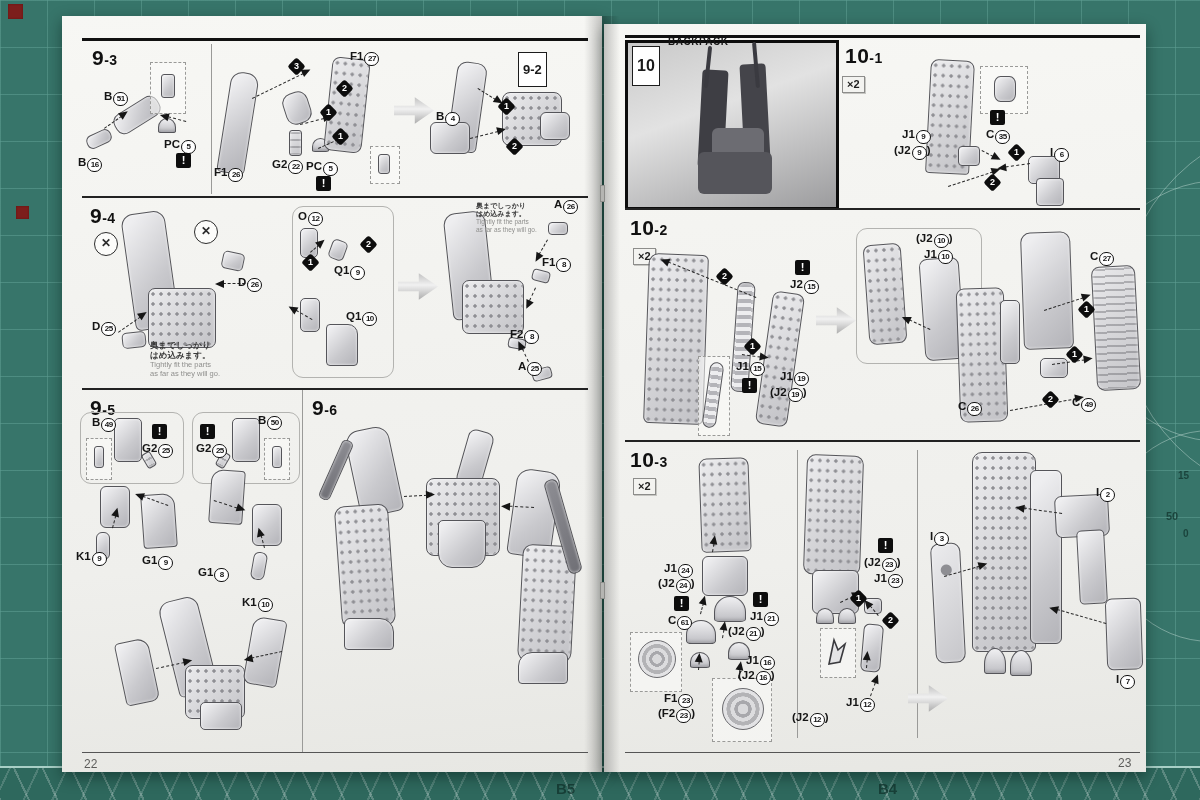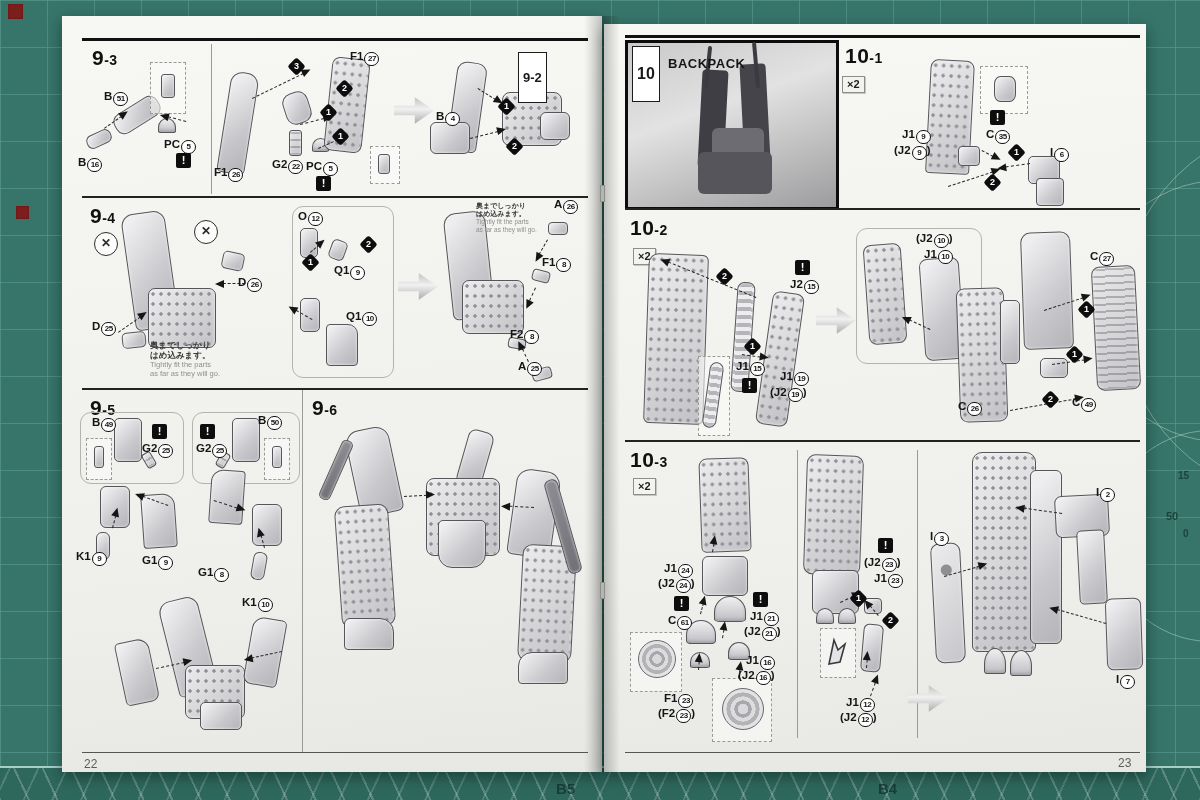--- a/index.html
+++ b/index.html
@@ -16,21 +16,21 @@
   .thick{position:absolute;background:#111;height:3px;}
   .head{position:absolute;font-weight:bold;font-size:21px;color:#101010;letter-spacing:.5px;}
   .head .sub{font-size:14px;}
   .lbl{position:absolute;font-weight:bold;font-size:11.5px;color:#151515;white-space:nowrap;}
   .circ{display:inline-block;min-width:11px;height:12px;padding:0 1px;border:1.3px solid #111;border-radius:8px;
     font-size:8px;font-weight:bold;line-height:12px;text-align:center;vertical-align:-1px;background:#fff;margin-left:1px;letter-spacing:-.5px;}
   .mark{position:absolute;width:13px;height:13px;background:#0d0d0d;transform:rotate(45deg);border-radius:2.5px;}
   .mark span{position:absolute;inset:0;transform:rotate(-45deg);color:#fff;font-size:9px;font-weight:bold;text-align:center;line-height:13px;}
   .warn{position:absolute;width:15px;height:15px;background:#0d0d0d;border-radius:2px;color:#fff;font-weight:bold;font-size:11px;line-height:15px;text-align:center;}
   .x2{position:absolute;border:1px solid #8d8d8b;background:#f3f3f0;color:#1c1c1c;font-weight:bold;font-size:11px;line-height:13px;padding:1px 4px;box-shadow:1px 1px 0 #c6c6c2;}
-  .refbox{position:absolute;border:1.6px solid #1c1c1c;background:#fff;font-weight:bold;font-size:13px;padding:16px 4px;line-height:17px;}
+  .refbox{position:absolute;border:1.6px solid #1c1c1c;background:#fff;font-weight:bold;font-size:13px;padding:8px 4px;line-height:17px;}
   .part{position:absolute;background:linear-gradient(135deg,#eeeef0 10%,#c9c9cd 60%,#b3b3b8);border:1.3px solid #55555a;border-radius:3px;box-shadow:inset 0 0 3px rgba(255,255,255,.8);}
   .dark{background:linear-gradient(135deg,#8e8e94,#6f6f75);}
   .tex{background-image:radial-gradient(circle,#8f8f94 1.4px,rgba(0,0,0,0) 2px),linear-gradient(135deg,#ececee,#c2c2c6);background-size:8px 10px,100% 100%;}
   .rib{background-image:repeating-linear-gradient(0deg,rgba(80,80,86,.35) 0 2px,rgba(0,0,0,0) 2px 7px),linear-gradient(135deg,#e9e9eb,#c4c4c8);}
   .chain{background:repeating-linear-gradient(0deg,#b4b4b9 0 4px,#ededef 4px 8px);border-radius:7px;}
   .dome{position:absolute;border-radius:50% 50% 18% 18%/62% 62% 12% 12%;background:linear-gradient(180deg,#f0f0f2,#bebec3);border:1.3px solid #55555a;box-shadow:inset 0 -2px 3px rgba(0,0,0,.14);}
   .thr{position:absolute;border-radius:50%;border:1.2px solid #6a6a6e;background:radial-gradient(circle at 50% 50%,#d9d9db 0 18%,#a8a8ac 19% 30%,#dcdcde 31% 44%,#b3b3b6 45% 58%,#e3e3e5 59% 72%,#c3c3c6 73%);}
   .inset{position:absolute;border:1.3px dashed #9a9a98;background:rgba(252,252,250,.55);}
   .rbox{position:absolute;border:1.6px solid #b3b3b0;border-radius:11px;}
   .da{position:absolute;border-top:1.7px dashed #262626;transform-origin:0 0;}
@@ -258,21 +258,21 @@
   <div class="thick" style="left:625px;top:35px;width:515px"></div>
 
   <div class="photo" style="left:625px;top:40px;width:208px;height:164px"></div>
   <div class="pshape" style="left:700px;top:70px;width:26px;height:98px;background:#3e3e44;transform:rotate(3deg);border-radius:4px"></div>
   <div class="pshape" style="left:742px;top:64px;width:26px;height:98px;background:#44444a;transform:rotate(-3deg);border-radius:4px"></div>
   <div class="pshape" style="left:706px;top:46px;width:4px;height:42px;background:#3a3a40;transform:rotate(6deg)"></div>
   <div class="pshape" style="left:754px;top:42px;width:4px;height:46px;background:#3a3a40;transform:rotate(-5deg)"></div>
   <div class="pshape" style="left:712px;top:128px;width:52px;height:56px;background:#6c6c72;border-radius:6px"></div>
   <div class="pshape" style="left:698px;top:152px;width:74px;height:42px;background:#55555b;border-radius:6px"></div>
   <div class="refbox" style="left:632px;top:46px;font-size:16px;line-height:22px;border-width:1px">10</div>
-  <div class="lbl" style="left:668px;top:56px;font-size:13px;letter-spacing:.5px">BACKPACK</div>
+  <div class="lbl" style="left:668px;top:36px;font-size:10px;letter-spacing:.5px">BACKPACK</div>
 
   <div class="head" style="left:845px;top:44px"><span>10</span><span class="sub">-1</span></div>
   <div class="x2" style="left:842px;top:76px">×2</div>
   <div class="part tex" style="left:928px;top:60px;width:42px;height:112px;transform:rotate(3deg);border-radius:8px 8px 4px 4px"></div>
   <div class="inset" style="left:980px;top:66px;width:46px;height:46px"></div>
   <div class="part" style="left:994px;top:76px;width:20px;height:24px;border-radius:30%"></div>
   <div class="part" style="left:958px;top:146px;width:20px;height:18px;border-radius:4px"></div>
   <div class="part" style="left:1028px;top:156px;width:30px;height:26px;border-radius:5px"></div>
   <div class="part" style="left:1036px;top:178px;width:26px;height:26px;border-radius:4px"></div>
   <div class="da" style="left:948px;top:186px;width:52px;transform:rotate(-18deg)"></div>
@@ -362,21 +362,21 @@
   <div class="da" style="left:700px;top:614px;width:16px;transform:rotate(-75deg)"></div>
   <div class="da" style="left:722px;top:638px;width:14px;transform:rotate(-80deg)"></div>
   <div class="da" style="left:698px;top:670px;width:14px;transform:rotate(-85deg)"></div>
   <div class="da" style="left:738px;top:678px;width:14px;transform:rotate(-80deg)"></div>
   <div class="lbl" style="left:664px;top:562px"><span>J1</span><span class="circ">24</span></div>
   <div class="lbl" style="left:658px;top:577px"><span>(J2</span><span class="circ">24</span><span>)</span></div>
   <div class="warn" style="left:674px;top:596px">!</div>
   <div class="lbl" style="left:668px;top:614px"><span>C</span><span class="circ">61</span></div>
   <div class="warn" style="left:753px;top:592px">!</div>
   <div class="lbl" style="left:750px;top:610px"><span>J1</span><span class="circ">21</span></div>
-  <div class="lbl" style="left:744px;top:625px"><span>(J2</span><span class="circ">21</span><span>)</span></div>
+  <div class="lbl" style="left:728px;top:625px"><span>(J2</span><span class="circ">21</span><span>)</span></div>
   <div class="lbl" style="left:746px;top:654px"><span>J1</span><span class="circ">16</span></div>
   <div class="lbl" style="left:738px;top:669px"><span>(J2</span><span class="circ">16</span><span>)</span></div>
   <div class="lbl" style="left:664px;top:692px"><span>F1</span><span class="circ">23</span></div>
   <div class="lbl" style="left:658px;top:707px"><span>(F2</span><span class="circ">23</span><span>)</span></div>
 
   <div class="part tex" style="left:805px;top:455px;width:55px;height:118px;transform:rotate(2deg);border-radius:9px"></div>
   <div class="part" style="left:812px;top:570px;width:45px;height:42px;border-radius:6px"></div>
   <div class="dome" style="left:816px;top:608px;width:16px;height:14px"></div>
   <div class="dome" style="left:838px;top:608px;width:16px;height:14px"></div>
   <div class="part" style="left:864px;top:598px;width:16px;height:14px;border-radius:4px"></div>
@@ -392,21 +392,21 @@
   <div class="warn" style="left:878px;top:538px">!</div>
   <div class="lbl" style="left:864px;top:556px"><span>(J2</span><span class="circ">23</span><span>)</span></div>
   <div class="lbl" style="left:874px;top:572px"><span>J1</span><span class="circ">23</span></div>
   <div class="mark" style="left:852px;top:592px">
       <span>1</span>
     </div>
   <div class="mark" style="left:884px;top:614px">
       <span>2</span>
     </div>
   <div class="lbl" style="left:846px;top:696px"><span>J1</span><span class="circ">12</span></div>
-  <div class="lbl" style="left:840px;top:711px"><span>(J2</span><span class="circ">12</span><span>)</span></div>
+  <div class="lbl" style="left:792px;top:711px"><span>(J2</span><span class="circ">12</span><span>)</span></div>
   <div class="bigarrow" style="left:908px;top:684px"></div>
 
   <div class="part" style="left:933px;top:543px;width:28px;height:118px;transform:rotate(-3deg);border-radius:9px;background-image:radial-gradient(circle at 50% 22%,#8e8e93 5px,rgba(0,0,0,0) 6px),linear-gradient(135deg,#ececee,#c6c6ca)"></div>
   <div class="part tex" style="left:972px;top:452px;width:62px;height:198px;border-radius:10px 10px 6px 6px"></div>
   <div class="part" style="left:1030px;top:470px;width:30px;height:172px;border-radius:6px"></div>
   <div class="dome" style="left:984px;top:648px;width:20px;height:24px"></div>
   <div class="dome" style="left:1010px;top:650px;width:20px;height:24px"></div>
   <div class="part" style="left:1055px;top:495px;width:52px;height:40px;transform:rotate(-3deg);border-radius:7px"></div>
   <div class="part" style="left:1078px;top:530px;width:26px;height:72px;transform:rotate(-3deg);border-radius:5px"></div>
   <div class="part" style="left:1106px;top:598px;width:34px;height:70px;transform:rotate(-2deg);border-radius:7px"></div>

